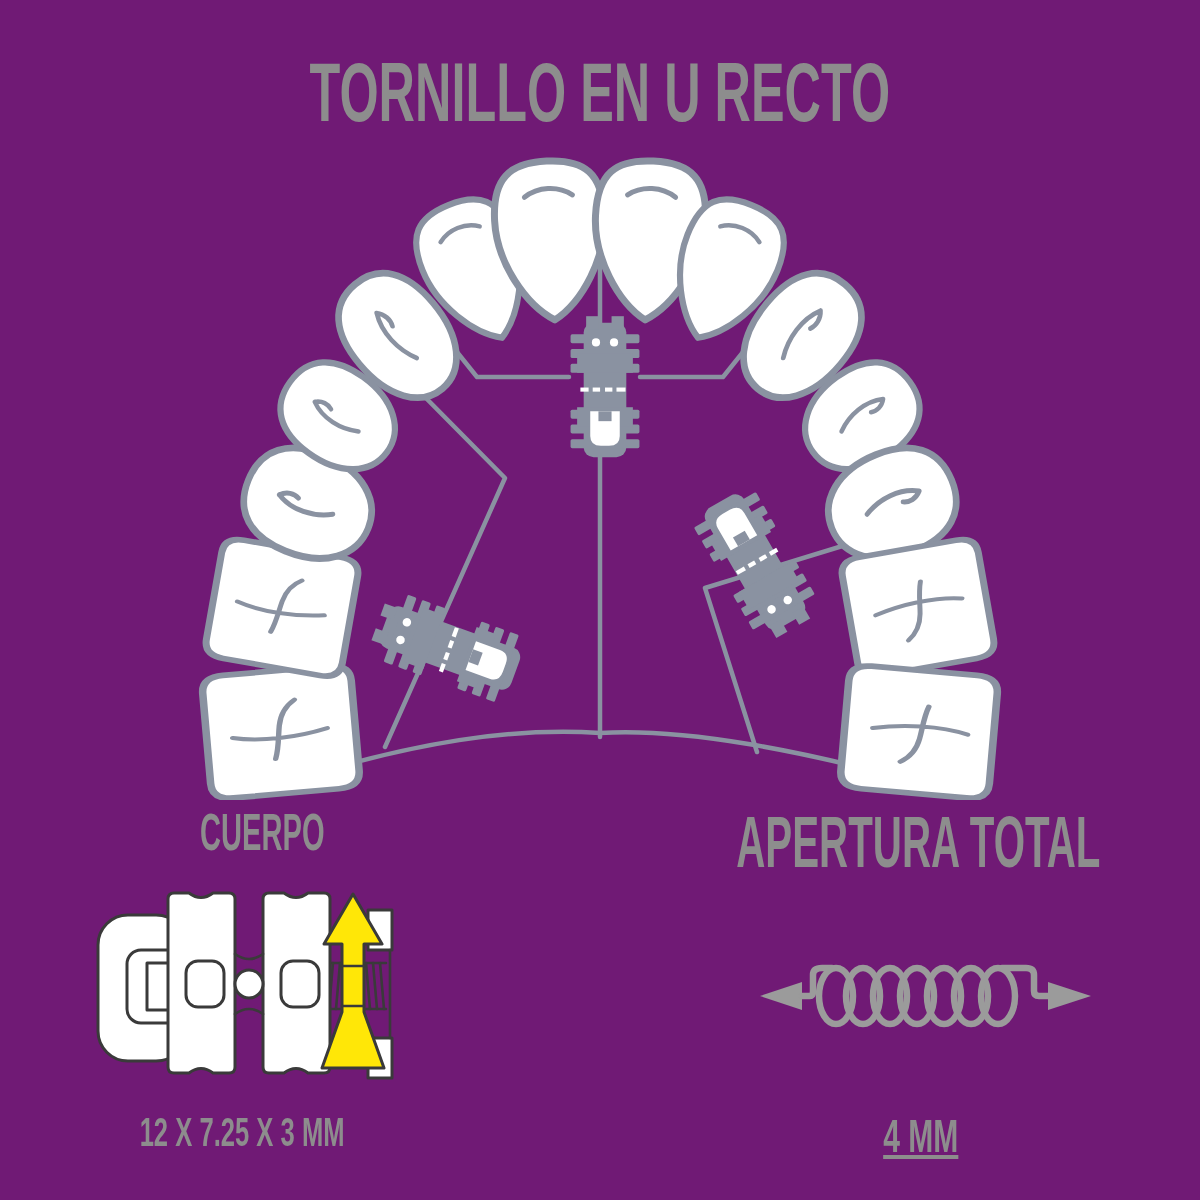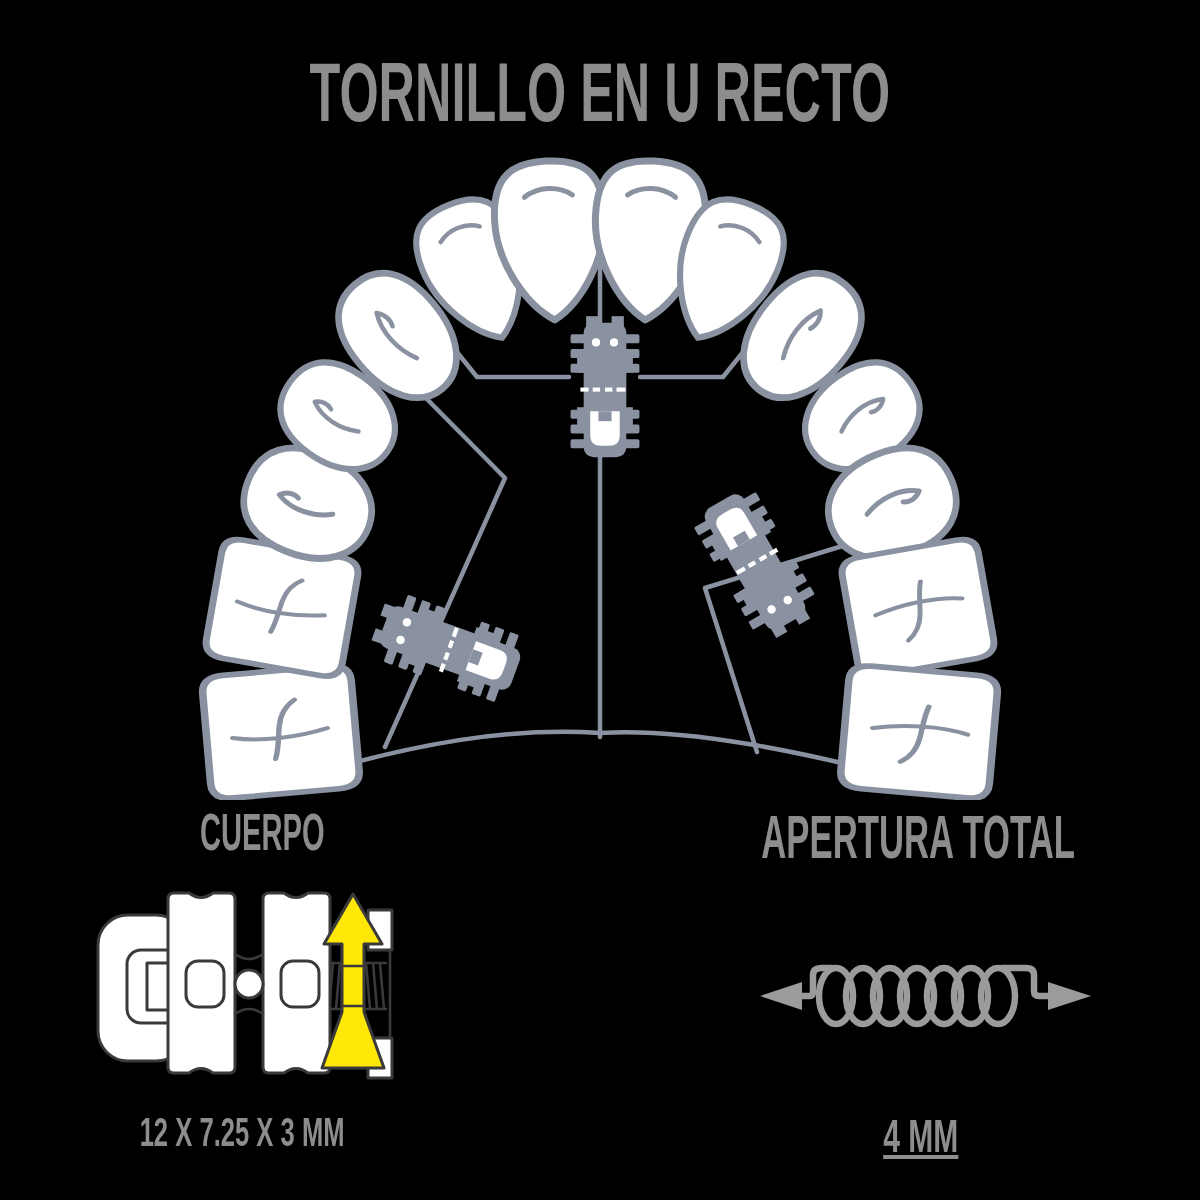--- a/index.html
+++ b/index.html
@@ -1,25 +1,25 @@
 <!DOCTYPE html>
 <html><head>
 <meta charset="utf-8">
 <style>
   html,body{margin:0;padding:0;background:#fff;}
-  #page{position:relative;width:1200px;height:1200px;background:#000000;overflow:hidden;
+  #page{position:relative;width:1200px;height:1200px;background:#701a75;overflow:hidden;
         font-family:"Liberation Sans",sans-serif;}
   .ctext{position:absolute;display:flex;justify-content:center;align-items:flex-start;
          color:#8d8d8d;font-weight:700;line-height:1;white-space:nowrap;}
   .ctext>span{display:inline-block;transform-origin:center top;}
   #title{left:0;top:50px;width:1200px;font-size:84px;}
   #title>span{transform:scaleX(0.60);}
   #cuerpo-label{left:92px;top:806px;width:340px;font-size:52px;}
   #cuerpo-label>span{transform:scaleX(0.56);}
-  #apertura-label{left:718px;top:806px;width:400px;font-size:62px;}
+  #apertura-label{left:718px;top:806px;width:400px;font-size:72px;}
   #apertura-label>span{transform:scaleX(0.56);}
   #cuerpo-dim{left:72px;top:1112px;width:340px;font-size:40px;}
   #cuerpo-dim>span{transform:scaleX(0.64);}
   #apertura-dim{left:721px;top:1112px;width:400px;font-size:47px;text-decoration:underline;}
   #apertura-dim>span{transform:scaleX(0.64);}
   svg{position:absolute;display:block;}
   
   .t{fill:#ffffff;stroke:#8A92A1;stroke-width:7;stroke-linejoin:round;}
   .c{fill:none;stroke:#8A92A1;stroke-width:5;stroke-linecap:round;}
   .applines{fill:none;stroke:#8A92A1;stroke-width:4.5;stroke-linecap:round;stroke-linejoin:round;}

